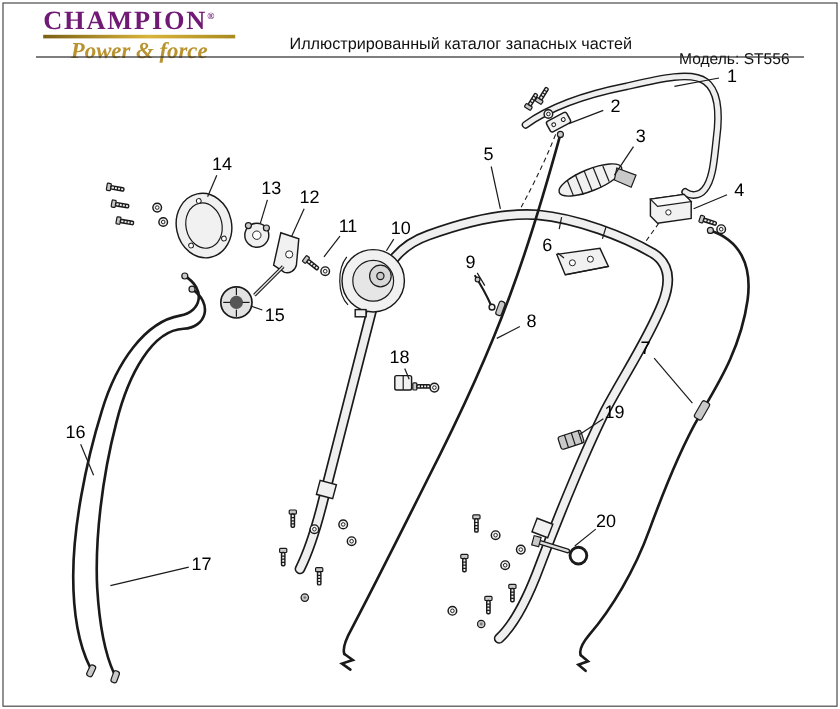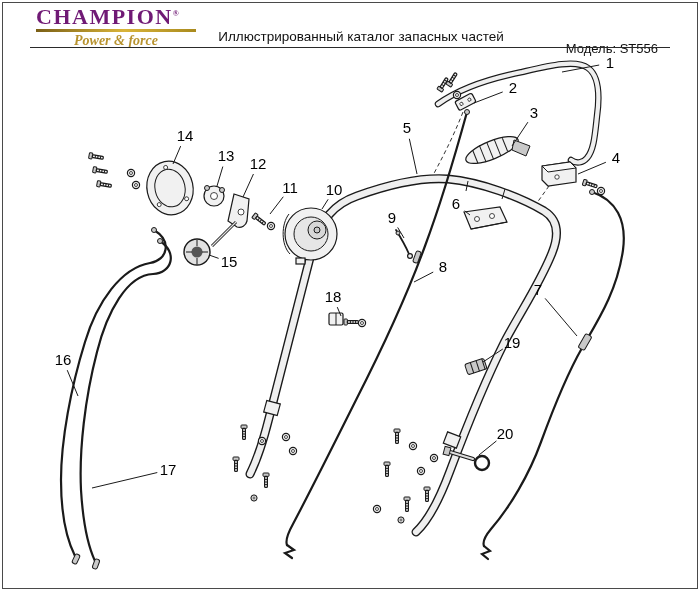--- a/index.html
+++ b/index.html
@@ -2,22 +2,22 @@
 <html style="--gold: #b8932f;"><head>
 <meta charset="utf-8">
 <style>
   html,body{margin:0;padding:0;width:700px;height:591px;background:#fff;overflow:hidden;}
   body{position:relative;font-family:"Liberation Sans",sans-serif;color:#111;}
   .frame{position:absolute;inset:2px;border:1px solid #4a4a4a;pointer-events:none;}
   .logo{position:absolute;left:36px;top:6px;width:160px;}
   .logo-text{font-family:"Liberation Serif",serif;font-weight:bold;font-size:22px;letter-spacing:1.5px;line-height:1;color:#701a75;white-space:nowrap;}
   .logo-text sup{font-size:8px;vertical-align:super;letter-spacing:0;}
   .logo-rule{height:3px;background:linear-gradient(90deg,#7a5f16,#d9b43a 55%,#a98a1e);margin:1px 0 1px 0;}
-  .tagline{font-family:"Liberation Serif",serif;font-style:italic;font-weight:bold;font-size:14px;color:var(--gold,#b8932f);text-align:center;line-height:1.1;}
-  .doc-title{position:absolute;left:171px;top:29px;width:380px;text-align:center;font-size:13.5px;}
+  .tagline{font-family:"Liberation Serif",serif;font-style:italic;font-weight:bold;font-size:19px;color:var(--gold,#b8932f);text-align:center;line-height:1.1;}
+  .doc-title{position:absolute;left:194px;top:29px;width:380px;text-align:center;font-size:13.5px;}
   .model{position:absolute;right:42px;top:41px;font-size:13px;}
   .header-rule{position:absolute;left:30px;right:30px;top:47px;height:1px;background:#2a2a2a;}
   #diagram{position:absolute;left:0;top:0;width:700px;height:591px;}
   .tube-outline{fill:none;stroke:#1a1a1a;stroke-linecap:round;stroke-linejoin:round;}
   .tube-fill{fill:none;stroke:#efefef;stroke-linecap:round;stroke-linejoin:round;}
   .cable{fill:none;stroke:#1a1a1a;stroke-width:2.2;stroke-linecap:round;}
   .thin{fill:none;stroke:#1a1a1a;stroke-width:1;}
   .part-fill{fill:#f1f1f1;stroke:#1a1a1a;stroke-width:1.2;}
   .part-dark{fill:#c9c9c9;stroke:#1a1a1a;stroke-width:1;}
   .hole{fill:#fff;stroke:#1a1a1a;stroke-width:0.8;}

